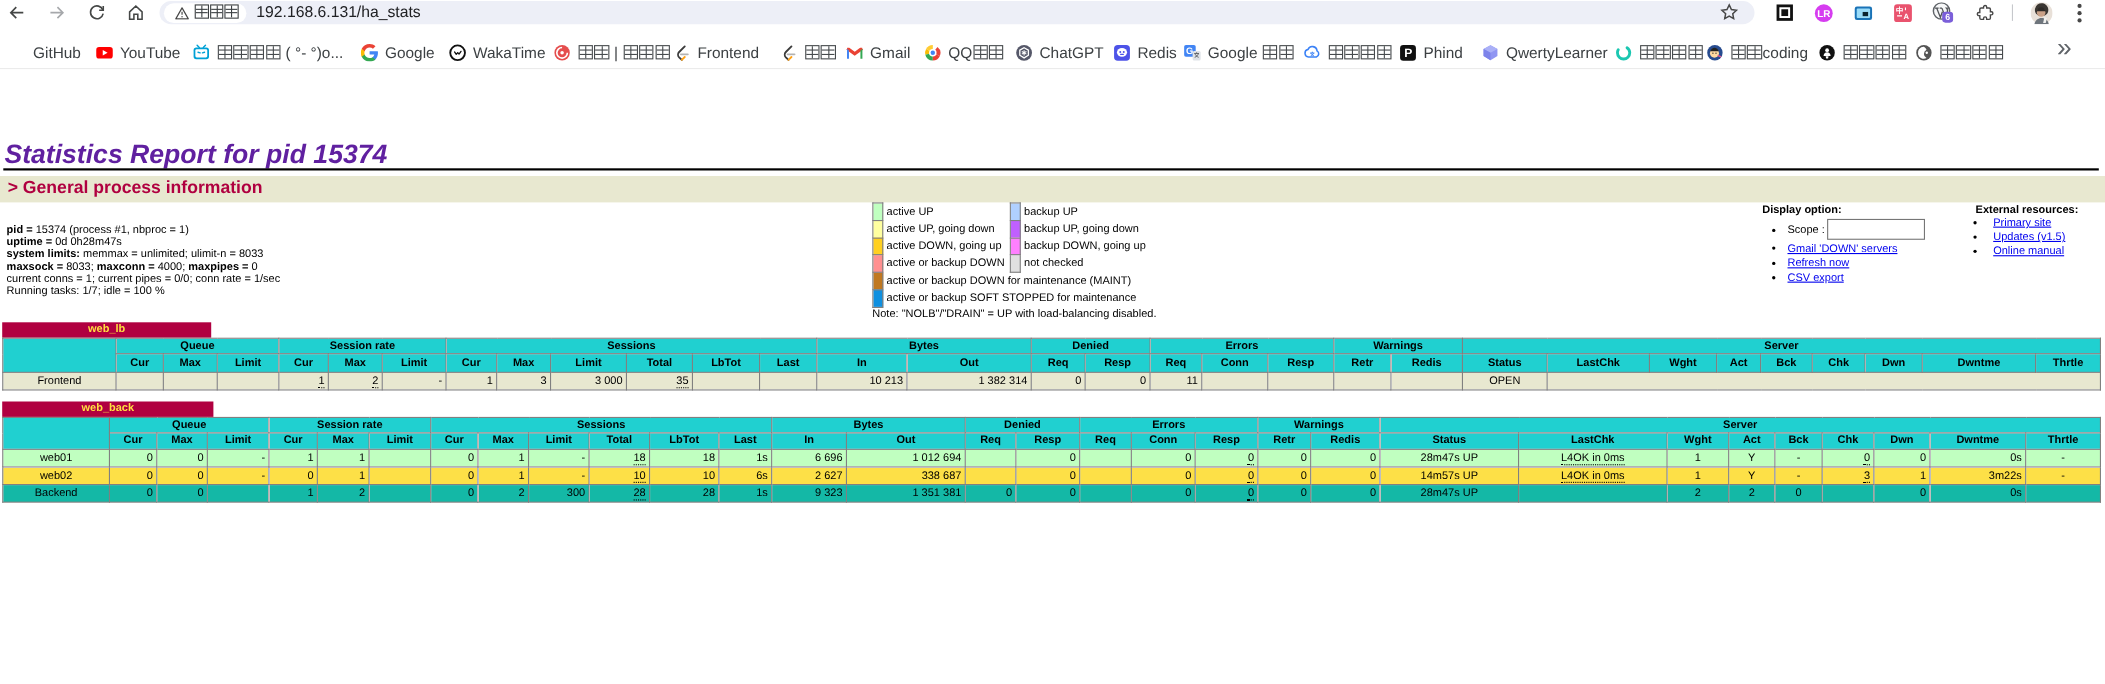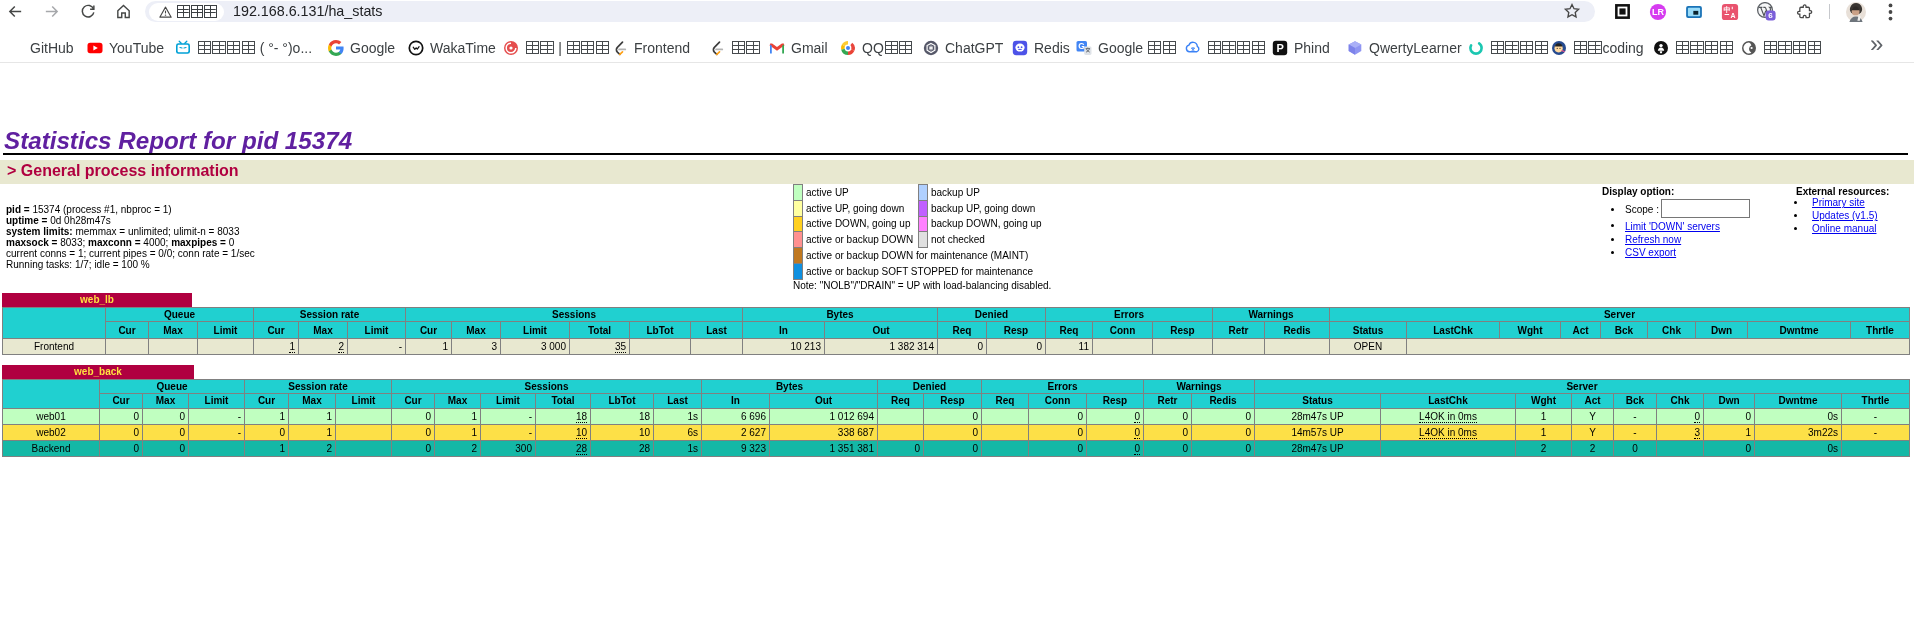--- a/index.html
+++ b/index.html
@@ -341,21 +341,21 @@
         </tbody>
       </table>
       <div id="note">Note: "NOLB"/"DRAIN" = UP with load-balancing disabled.</div>
     </div>
   <b class="opthead" style="left:1584px;top:122.5px">Display option:</b>
   <b class="opthead" style="left:1778px;top:122.5px">External resources:</b>
   <span class="bul" style="left:1611px;top:141px"></span>
   <span class="optrow" style="left:1625px;top:140.9px">Scope :</span>
   <input id="scope" style="">
   <span class="bul" style="left:1611px;top:157.7px"></span>
-  <span class="optrow" style="left:1625px;top:157.5px"><a href="#">Limit 'DOWN' servers</a></span>
+  <span class="optrow" style="left:1625px;top:157.5px"><a href="#">Gmail 'DOWN' servers</a></span>
   <span class="bul" style="left:1611px;top:171.6px"></span>
   <span class="optrow" style="left:1625px;top:171.4px"><a href="#">Refresh now</a></span>
   <span class="bul" style="left:1611px;top:184.5px"></span>
   <span class="optrow" style="left:1625px;top:184.3px"><a href="#">CSV export</a></span>
   <span class="bul" style="left:1794px;top:134.6px"></span>
   <span class="optrow" style="left:1812px;top:134.4px"><a href="#">Primary site</a></span>
   <span class="bul" style="left:1794px;top:147.6px"></span>
   <span class="optrow" style="left:1812px;top:147.4px"><a href="#">Updates (v1.5)</a></span>
   <span class="bul" style="left:1794px;top:160.5px"></span>
   <span class="optrow" style="left:1812px;top:160.3px"><a href="#">Online manual</a></span>

